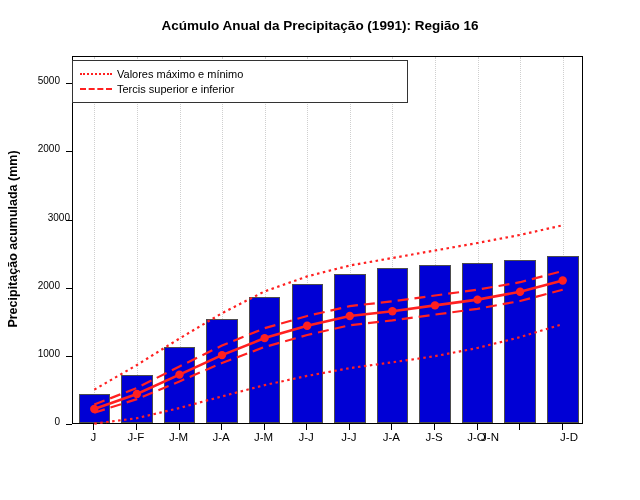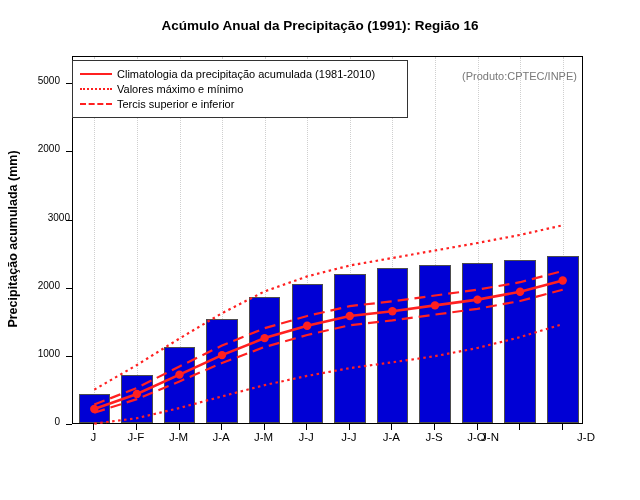--- a/index.html
+++ b/index.html
@@ -136,40 +136,33 @@
       <div class="xlab" style="left: 326.8px;">J-J</div>
       <div class="xtick" style="left: 391.4px;"></div>
       <div class="xlab" style="left: 369.4px;">J-A</div>
       <div class="xtick" style="left: 434px;"></div>
       <div class="xlab" style="left: 412px;">J-S</div>
       <div class="xtick" style="left: 476.5px;"></div>
       <div class="xlab" style="left: 454.5px;">J-O</div>
       <div class="xtick" style="left: 519.1px;"></div>
       <div class="xlab" style="left: 468px;">J-N</div>
       <div class="xtick" style="left: 561.7px;"></div>
-      <div class="xlab" style="left: 564px;">J-D</div>
+      <div class="xlab" style="left: 547px;">J-D</div>
     </div>
 
   <div class="axis-title-y">Precipitação acumulada (mm)</div>
 
   <div class="legend">
-    <div class="legend-row">
-      <span class="legend-key k-solid">
-          <i></i>
-        </span>
-      <span class="legend-text">Climatologia da precipitação acumulada (1981-2010)</span>
-    </div>
     <div class="legend-row">
       <span class="legend-key k-dot">
           <i></i>
         </span>
       <span class="legend-text">Valores máximo e mínimo</span>
     </div>
     <div class="legend-row">
       <span class="legend-key k-dash">
           <i></i>
         </span>
       <span class="legend-text">Tercis superior e inferior</span>
     </div>
   </div>
 
-  <div class="producer">(Produto:CPTEC/INPE)</div>
 </div>
 
 </body></html>

